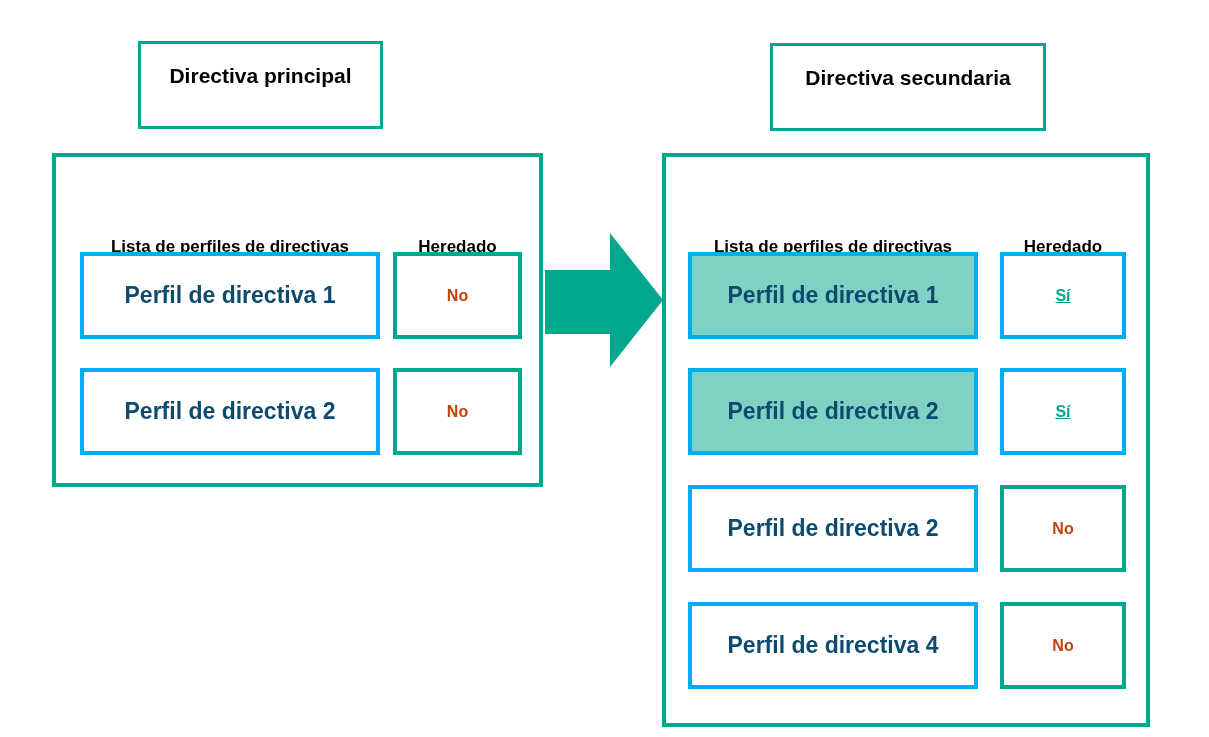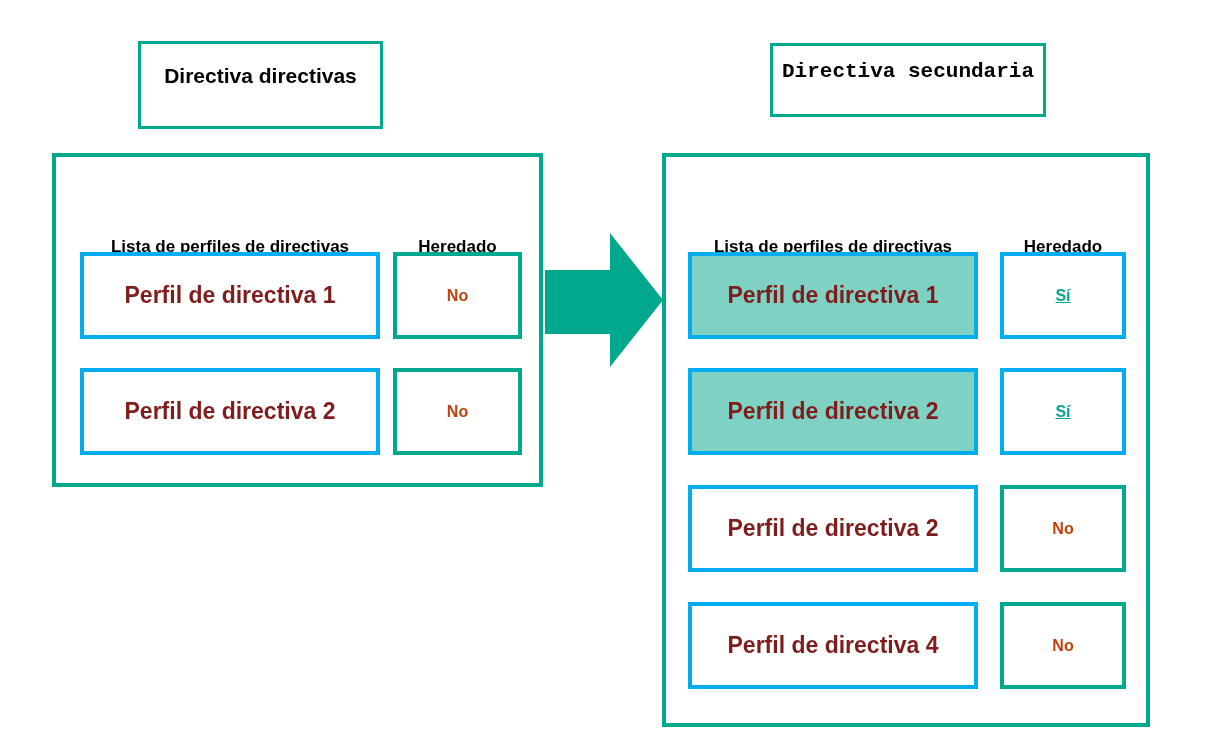--- a/index.html
+++ b/index.html
@@ -23,21 +23,21 @@
     box-sizing: border-box;
     display: flex;
     align-items: center;
     justify-content: center;
     padding-bottom: 18px;
     font-size: 21px;
     font-weight: bold;
     color: #000000;
   }
   .title-main      { left: 138px; top: 41px; width: 245px; height: 88px; }
-  .title-secondary { left: 770px; top: 43px; width: 276px; height: 74px; font-family: Liberation Mono, monospace; }
+  .title-secondary { left: 770px; top: 43px; width: 276px; height: 88px; }
 
   
   .panel {
     position: absolute;
     border: 4px solid #00A88E;
     background: #ffffff;
     box-sizing: border-box;
   }
   .panel-main      { left: 52px;  top: 153px; width: 491px; height: 334px; }
   .panel-secondary { left: 662px; top: 153px; width: 488px; height: 574px; }
@@ -71,21 +71,21 @@
     position: absolute;
     height: 87px;
     box-sizing: border-box;
     border: 4px solid #00AEEF;
     background: #ffffff;
     display: flex;
     align-items: center;
     justify-content: center;
     font-size: 23px;
     font-weight: bold;
-    color: #7f1d1d;
+    color: #0c4a6e;
     white-space: nowrap;
   }
   .profile-box.highlighted {
     background: #7FD1C3;
   }
   .value-box {
     position: absolute;
     height: 87px;
     box-sizing: border-box;
     border: 4px solid #00A88E;   
@@ -111,21 +111,21 @@
     width: 1209px;
     height: 737px;
     pointer-events: none;
   }
 </style>
 </head>
 <body>
 
 <div class="canvas">
 
-  <div class="title-box title-main">Directiva directivas</div>
+  <div class="title-box title-main">Directiva principal</div>
 
   <div class="title-box title-secondary">Directiva secundaria</div>
 
   <div class="panel panel-main">
     <div class="col-header list-col">Lista de perfiles de directivas</div>
     <div class="col-header inh-col">Heredado</div>
 
     <div class="profile-box list-col r1">Perfil de directiva 1</div>
     <div class="value-box inh-col r1">No</div>
 

